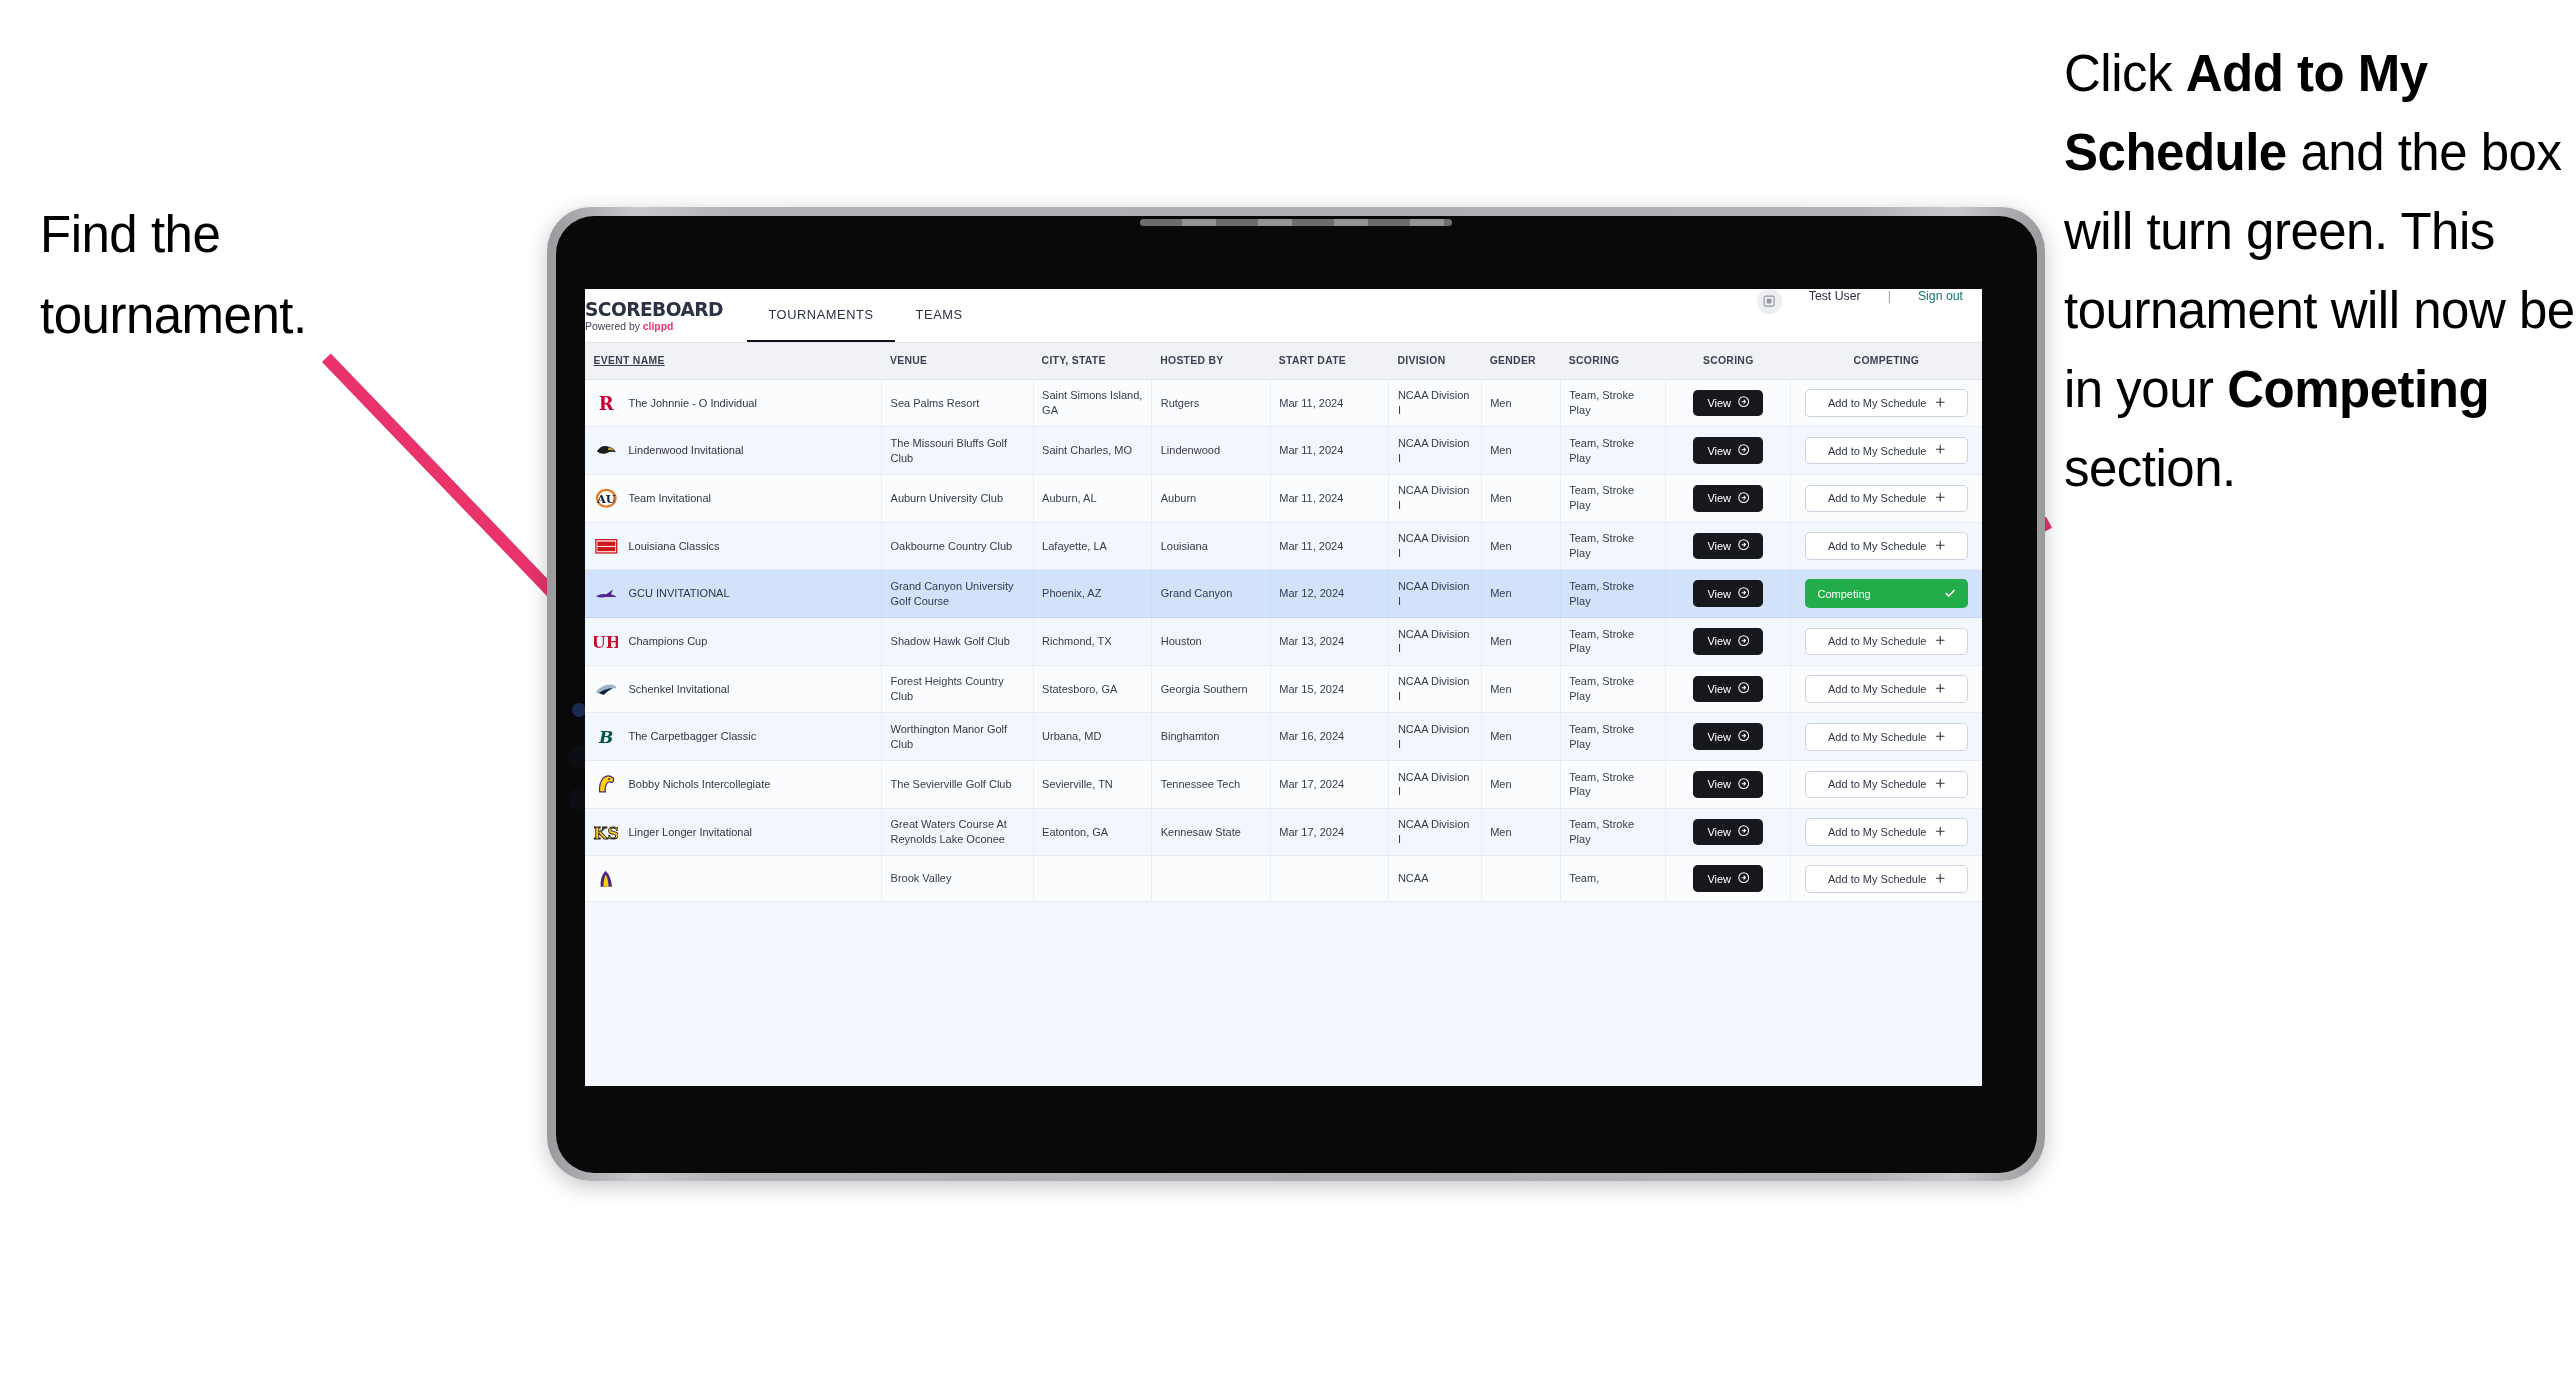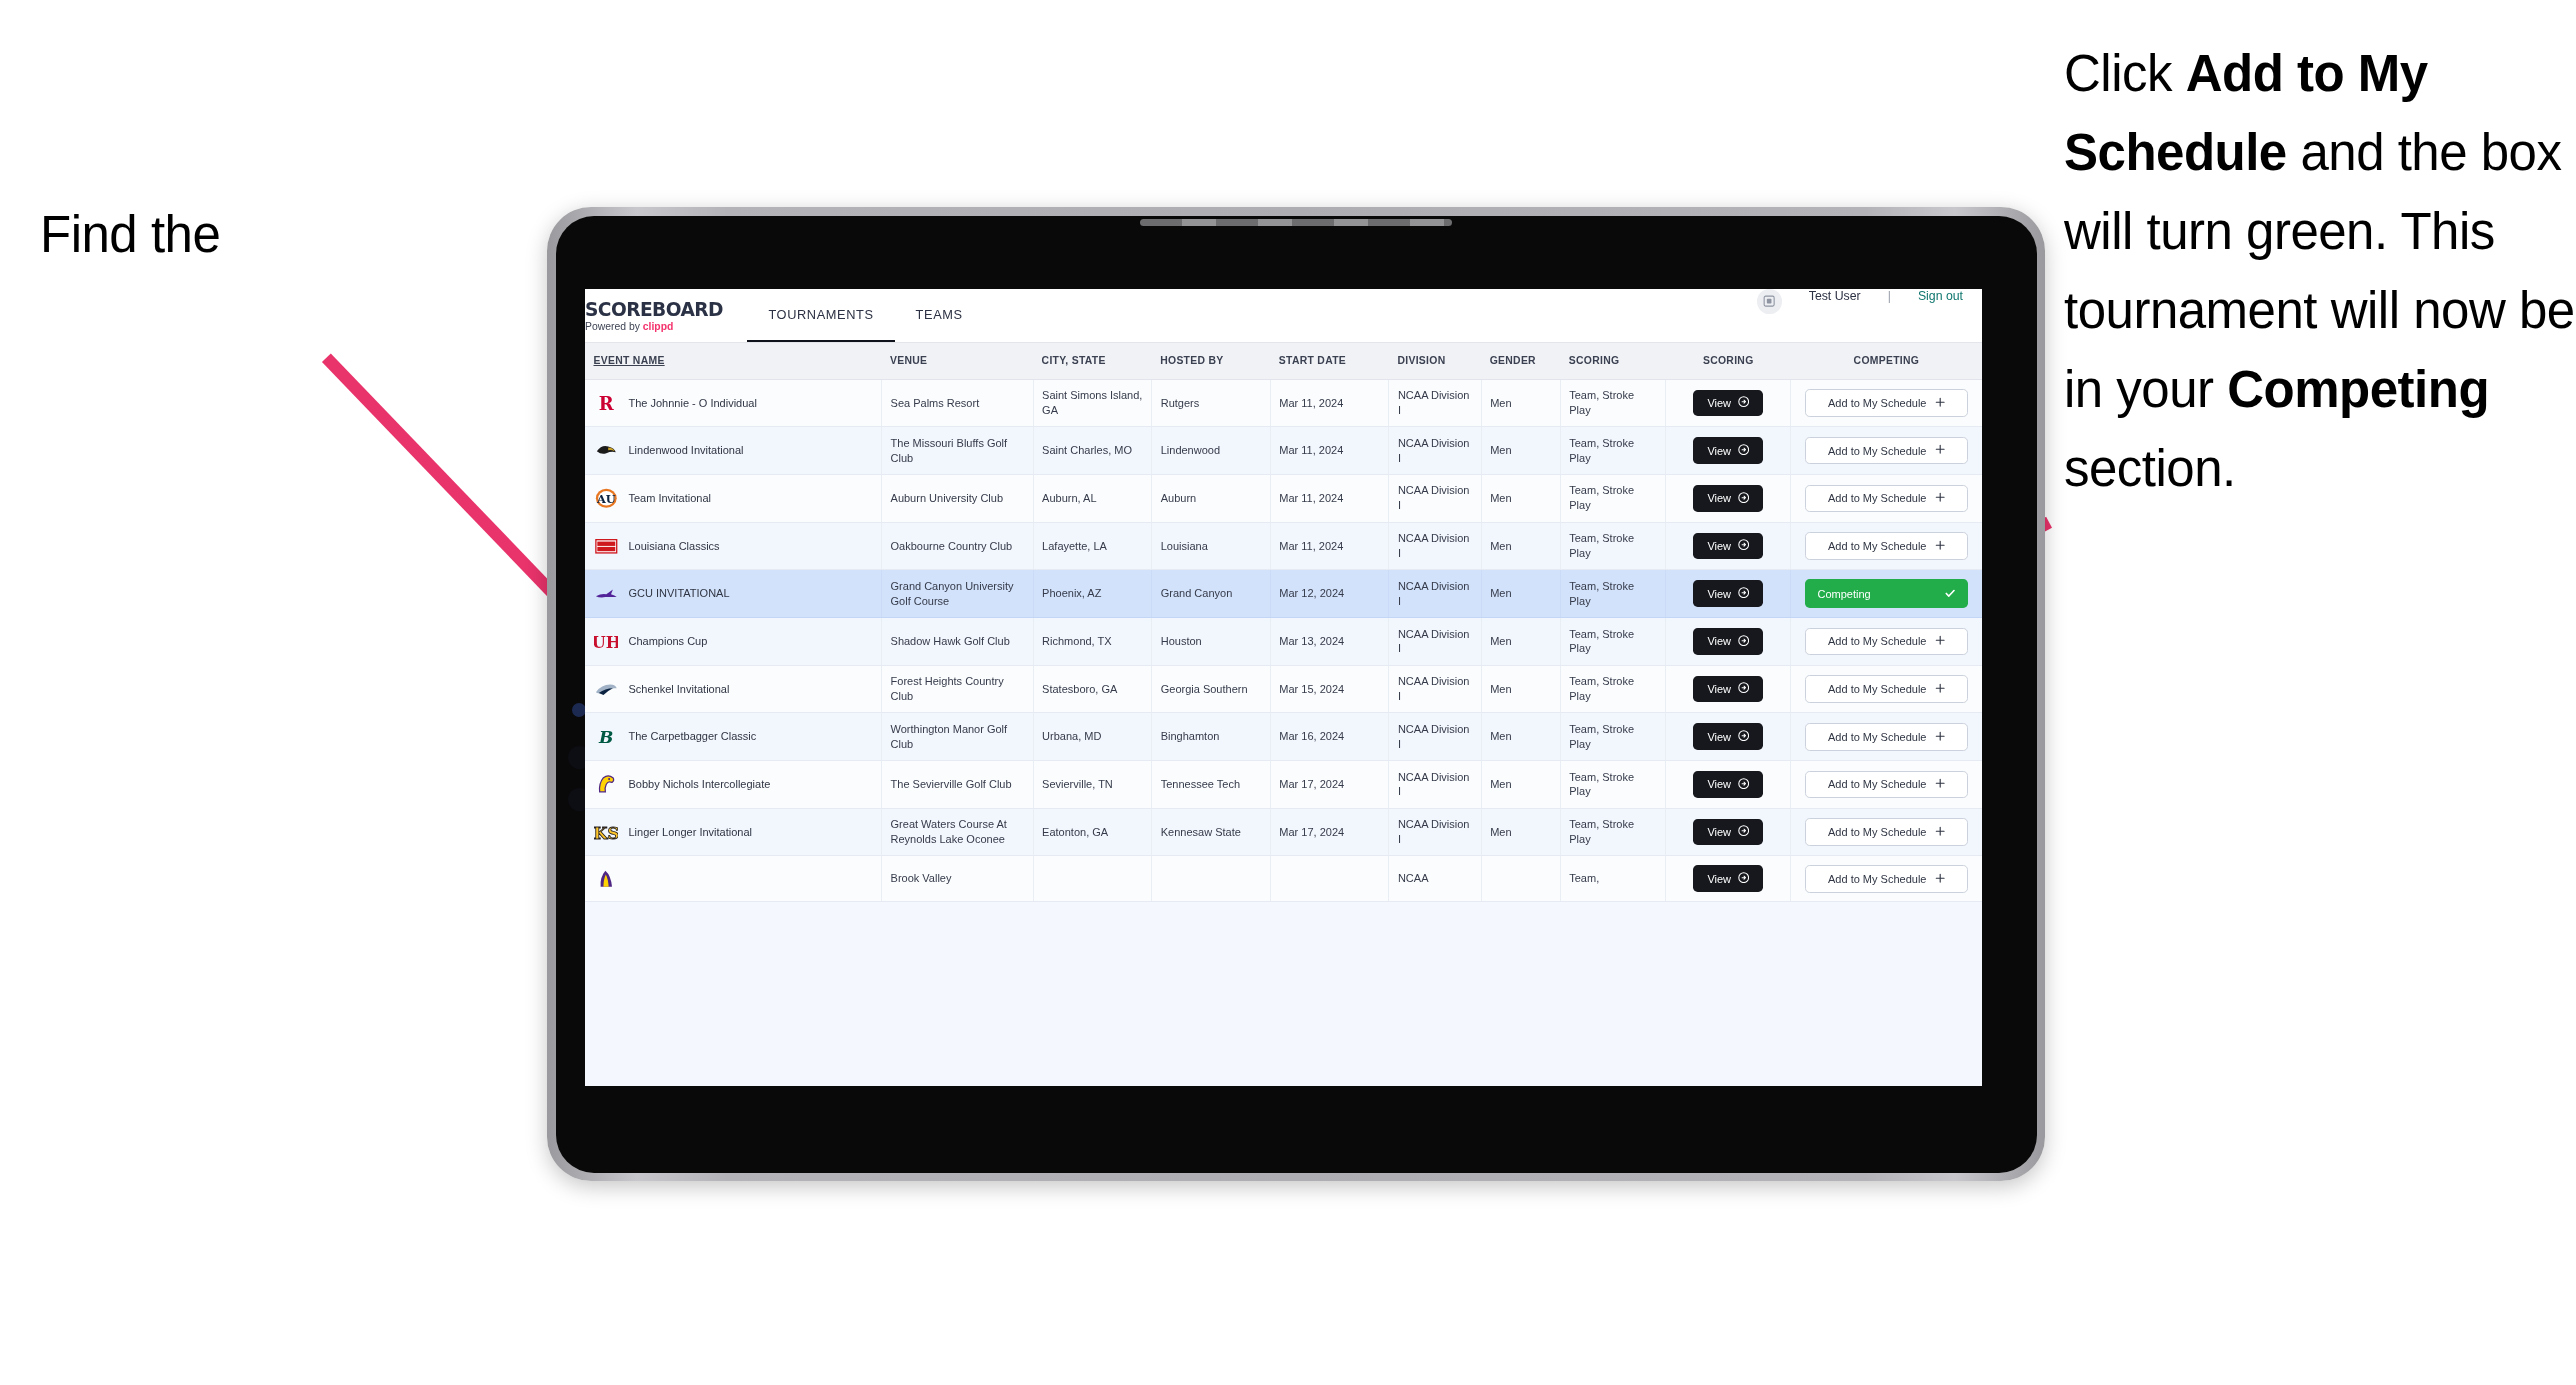--- a/index.html
+++ b/index.html
@@ -165,20 +165,21 @@
   }
   td.act-cell, td.comp-cell { text-align: center; }
 </style>
 </head>
 <body>
 
 <div class="stage">
 
   <div class="annot annot-left">
     <div>Find the</div>
+    <div>tournament.</div>
   </div>
 
   <div class="annot annot-right" id="right-annot"><span>Click </span><b>Add to My Schedule</b><span> and the box will turn green. This tournament will now be in your </span><b>Competing</b><span> section.</span></div>
 
   <svg class="arrow-svg" viewBox="0 0 2723 1465">
     <g id="arrow-group">
         <line x1="345" y1="378" x2="616" y2="660" stroke="#E8336B" stroke-width="13"></line>
         <polygon points="643,686 585,666 620,612" fill="#E8336B"></polygon>
         <line x1="2166" y1="552" x2="1998" y2="644" stroke="#E8336B" stroke-width="13"></line>
         <polygon points="1962,668 2019,672 1984,616" fill="#E8336B"></polygon>

